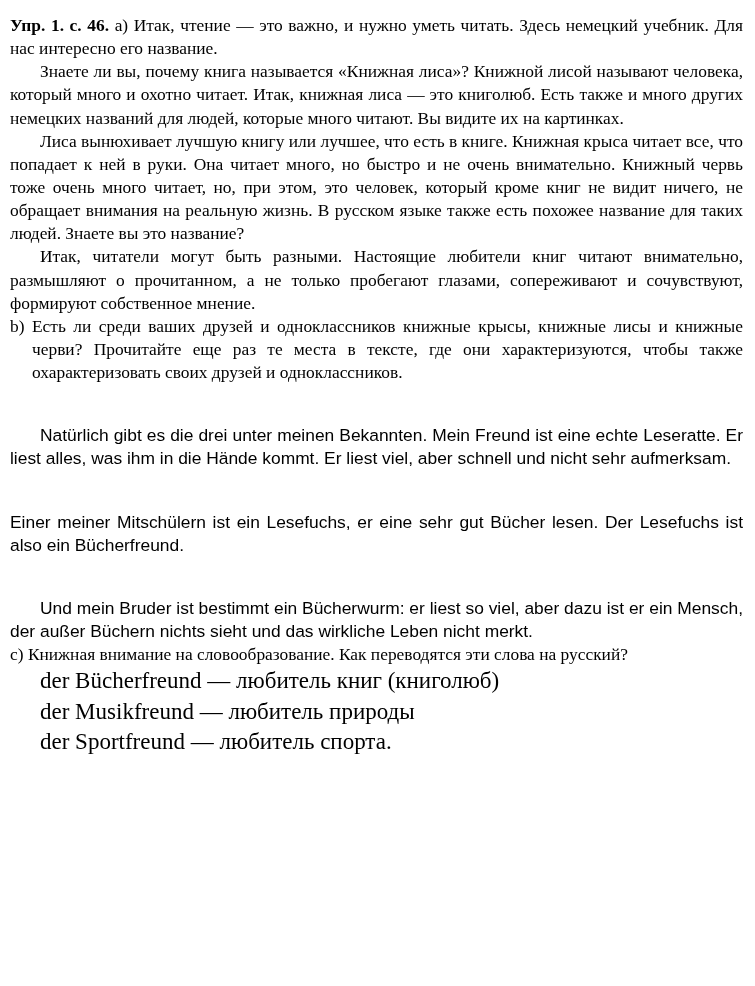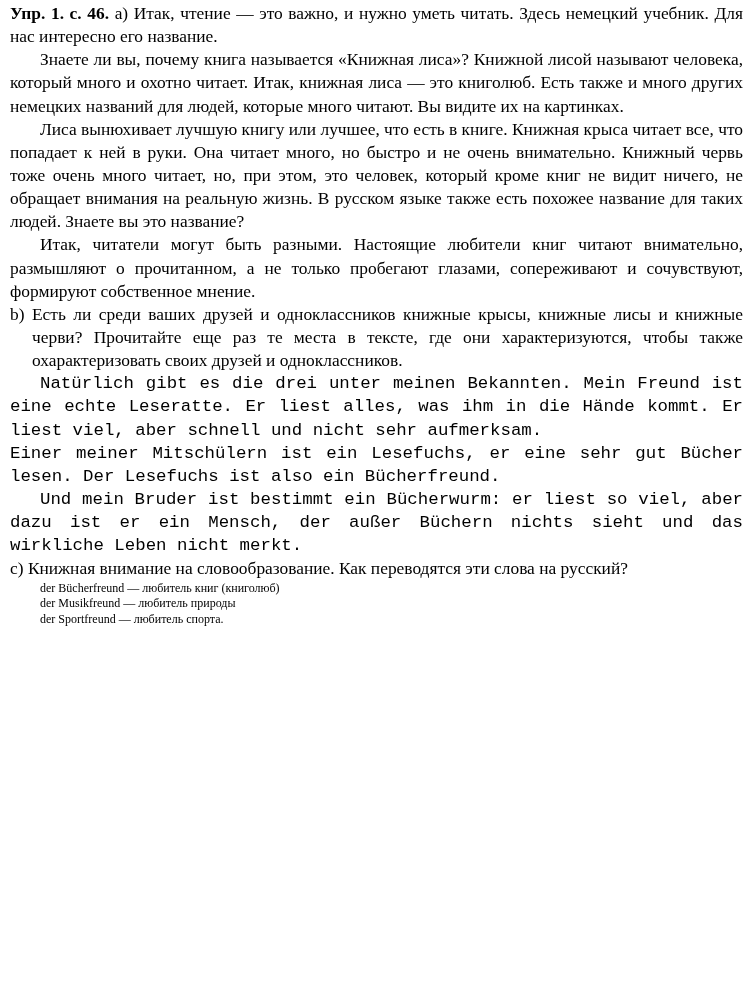--- a/index.html
+++ b/index.html
@@ -10,21 +10,21 @@
     width: 755px;
     height: 986px;
     background: #ffffff;
     font-family: "Liberation Serif", "DejaVu Serif", serif;
     color: #000000;
   }
   .page {
     width: 755px;
     height: 986px;
     box-sizing: border-box;
-    padding: 2px 12px 0 10px;
+    padding: 14px 12px 0 10px;
     position: relative;
   }
   .para {
     font-size: 17.4px;
     line-height: 1.33;
     text-align: justify;
     text-justify: inter-word;
     margin: 0 0 0 0;
     hyphens: manual;
   }
@@ -38,24 +38,25 @@
     padding-left: 22px;
     text-indent: -22px;
   }
   .gap {
     margin-top: 2px;
   }
   .bold {
     font-weight: bold;
   }
   .de {
-    font-family: Liberation Mono, monospace;
+    font-family: Liberation Sans, sans-serif;
+    margin-top: 40px;
   }
   .list-line {
-    font-size: 12px;
+    font-size: 23px;
     line-height: 1.33;
     text-align: left;
     text-indent: 30px;
     margin: 0;
   }
 </style>
 </head>
 <body>
 
 <div class="page">

